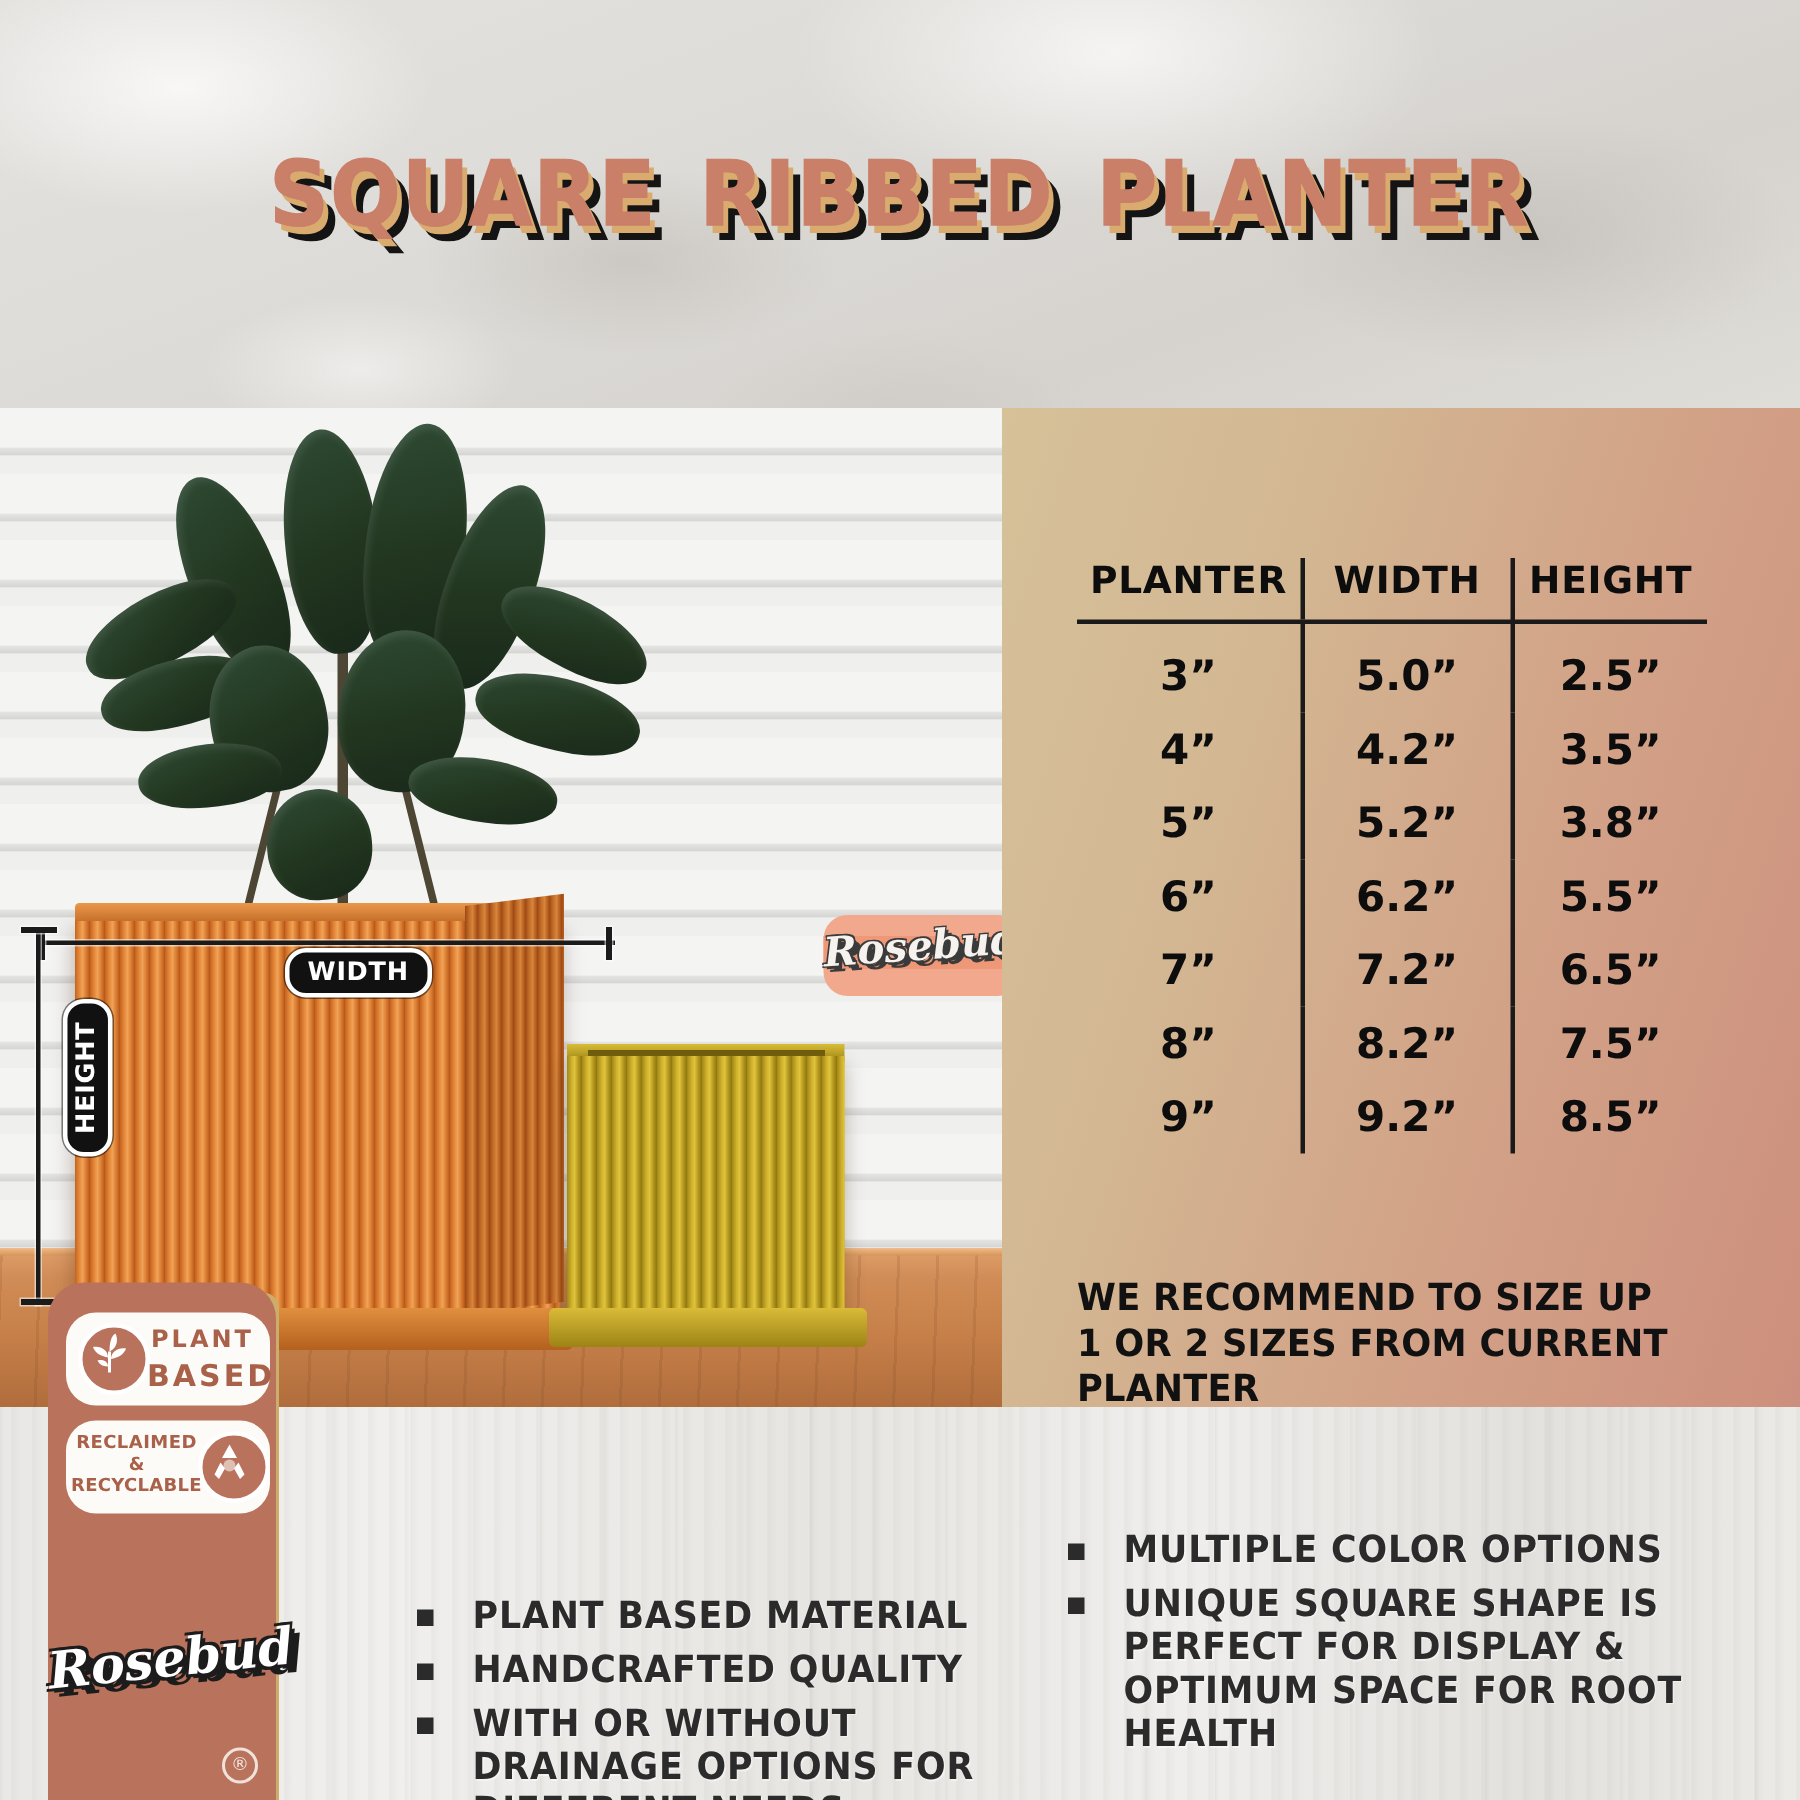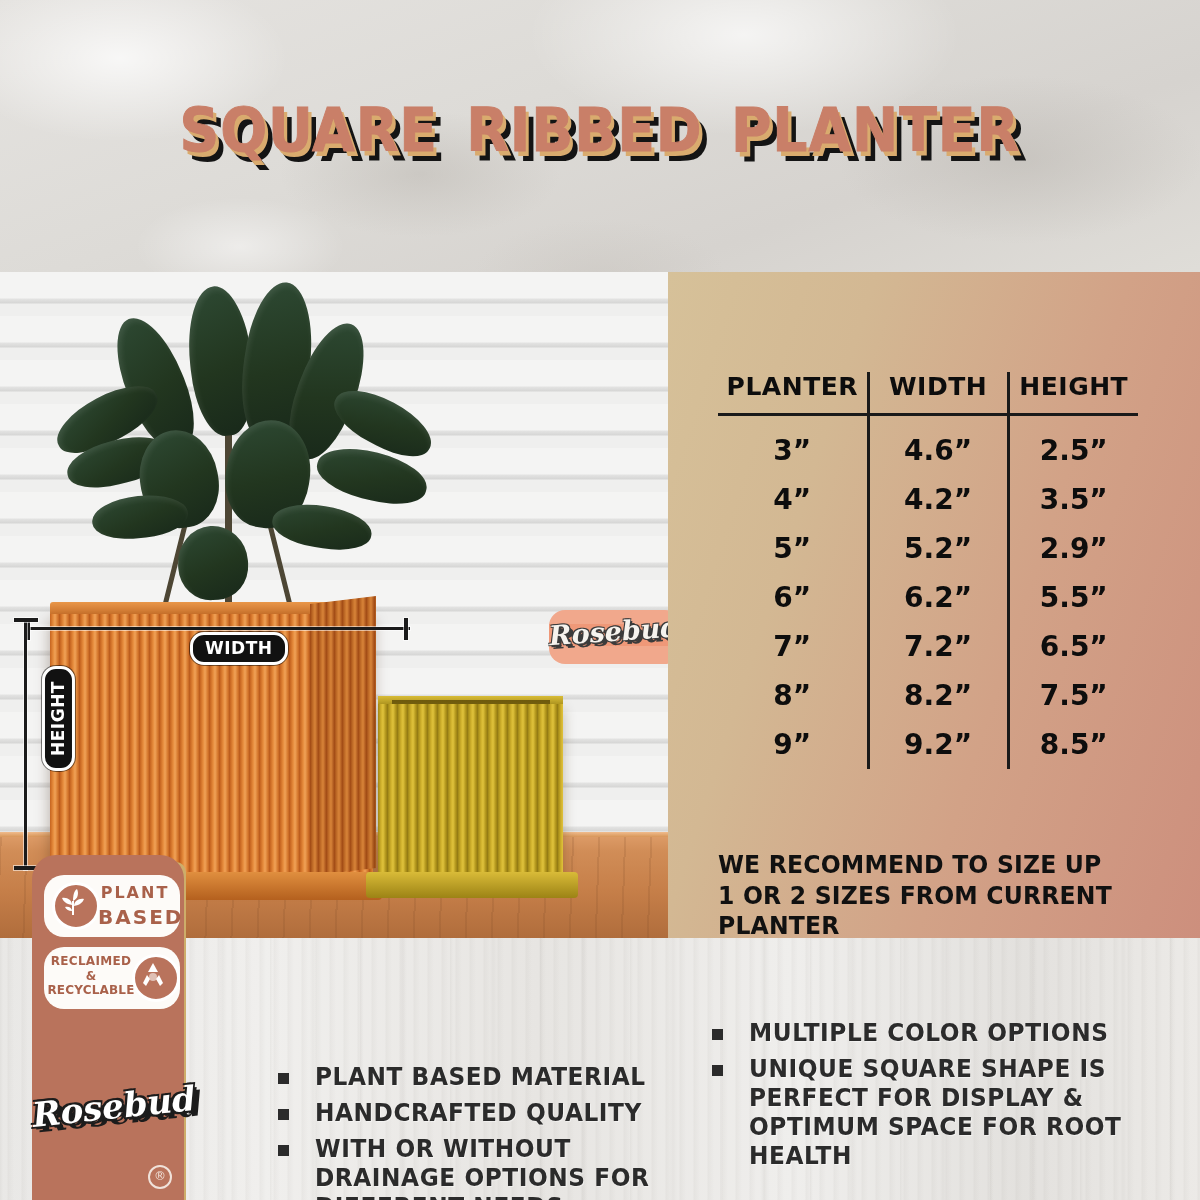--- a/index.html
+++ b/index.html
@@ -324,32 +324,32 @@
       <thead>
         <tr>
           <th class="c1">PLANTER</th>
           <th class="c2">WIDTH</th>
           <th class="c3">HEIGHT</th>
         </tr>
       </thead>
       <tbody>
         <tr>
             <td class="c1">3”</td>
-            <td class="c2">4.6”</td>
+            <td class="c2">5.0”</td>
             <td class="c3">2.5”</td>
           </tr>
         <tr>
             <td class="c1">4”</td>
             <td class="c2">4.2”</td>
             <td class="c3">3.5”</td>
           </tr>
         <tr>
             <td class="c1">5”</td>
             <td class="c2">5.2”</td>
-            <td class="c3">2.9”</td>
+            <td class="c3">3.8”</td>
           </tr>
         <tr>
             <td class="c1">6”</td>
             <td class="c2">6.2”</td>
             <td class="c3">5.5”</td>
           </tr>
         <tr>
             <td class="c1">7”</td>
             <td class="c2">7.2”</td>
             <td class="c3">6.5”</td>

